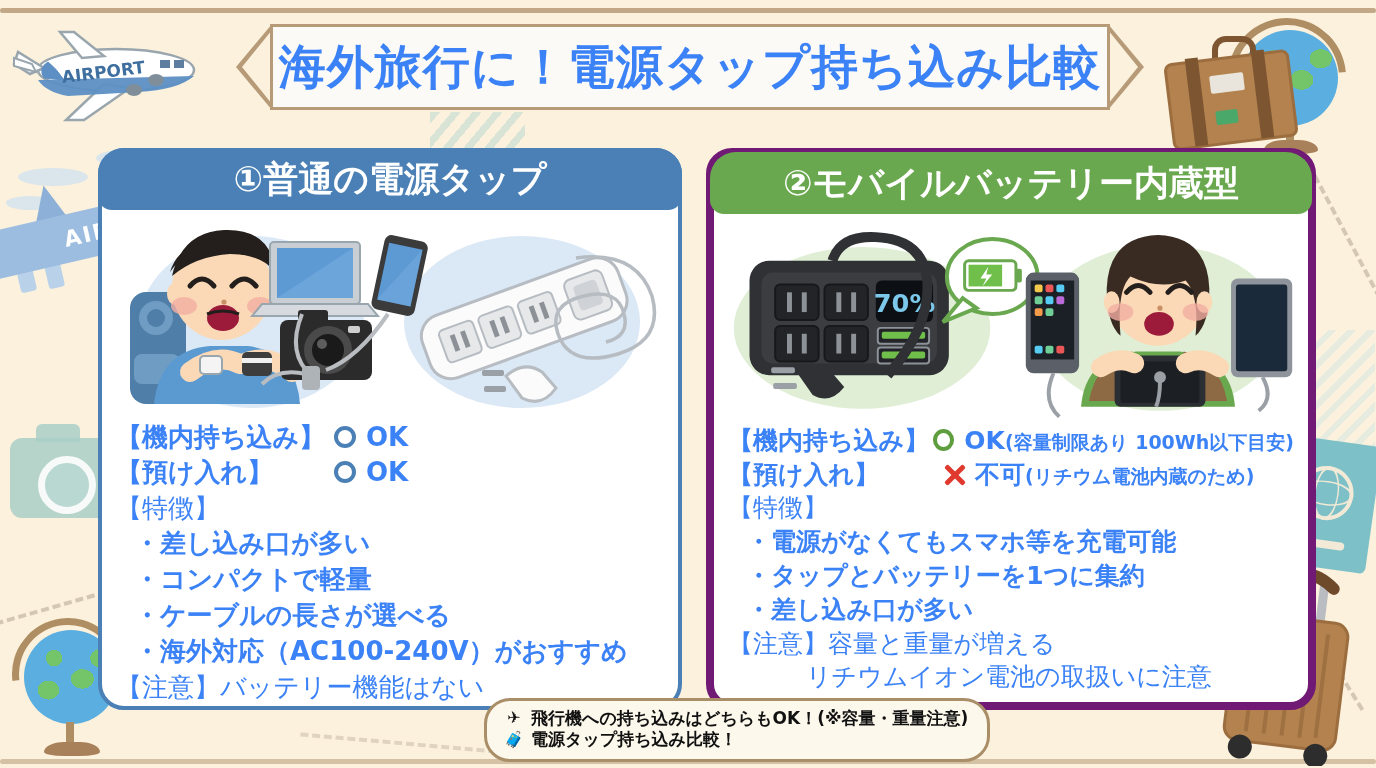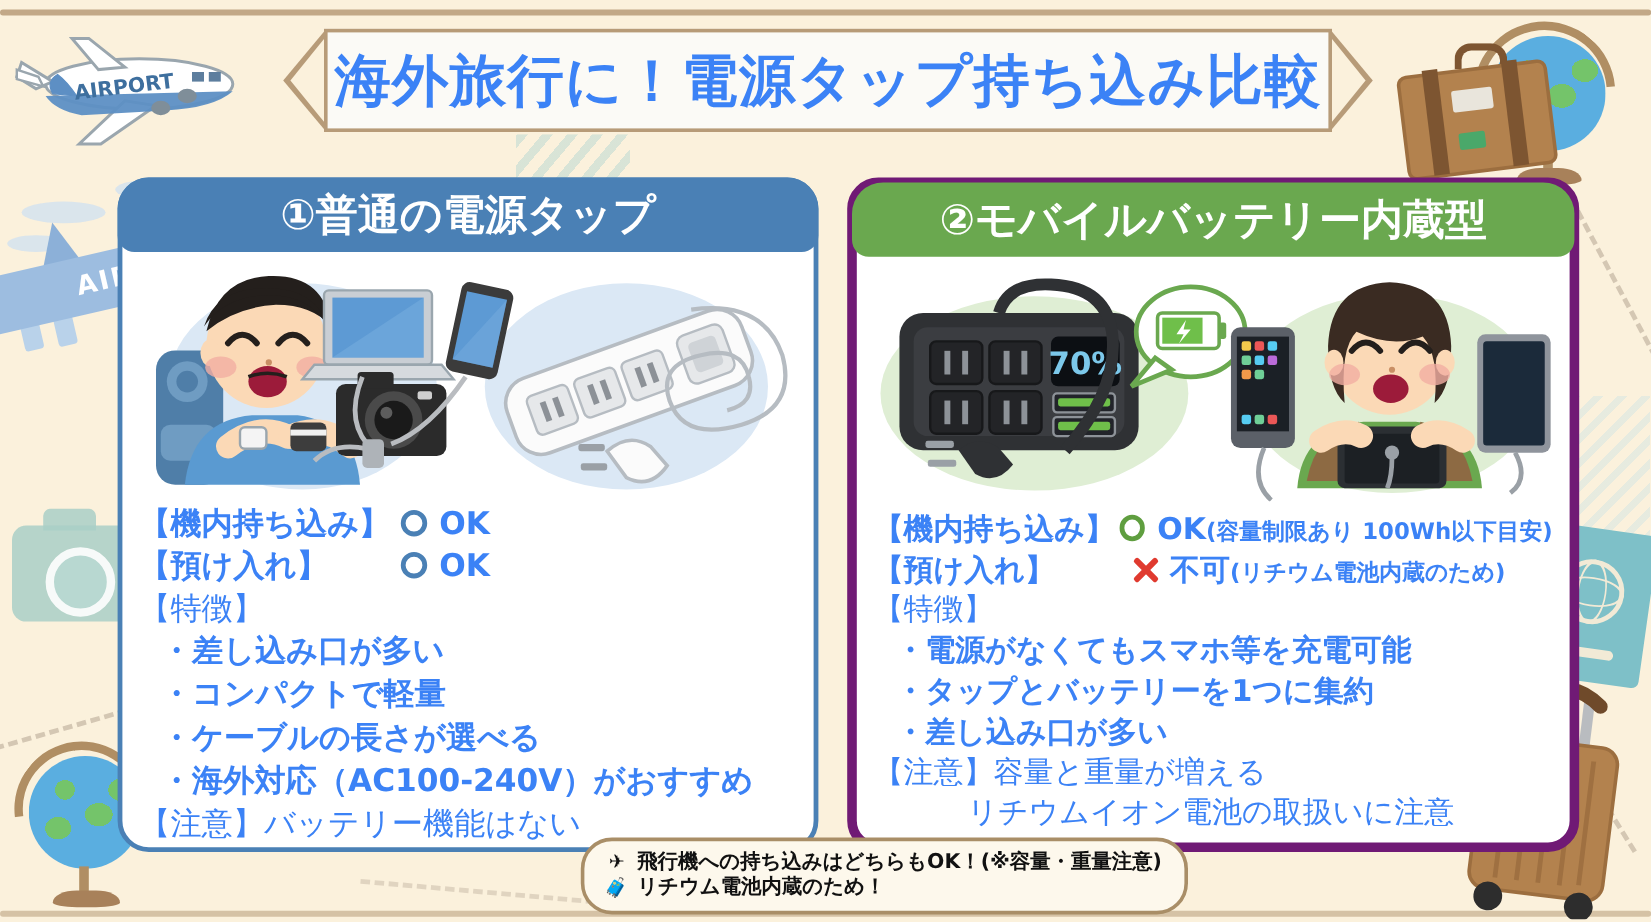--- a/index.html
+++ b/index.html
@@ -618,15 +618,15 @@
   </div>
 </section>
 
 <div class="footer">
   <div class="footer-row">
     <span class="footer-ico">✈</span>
     <span>飛行機への持ち込みはどちらもOK！(※容量・重量注意)</span>
   </div>
   <div class="footer-row">
     <span class="footer-ico">🧳</span>
-    <span>リチウム電池内蔵のため！</span>
+    <span>電源タップ持ち込み比較！</span>
   </div>
 </div>
 
 </body></html>

